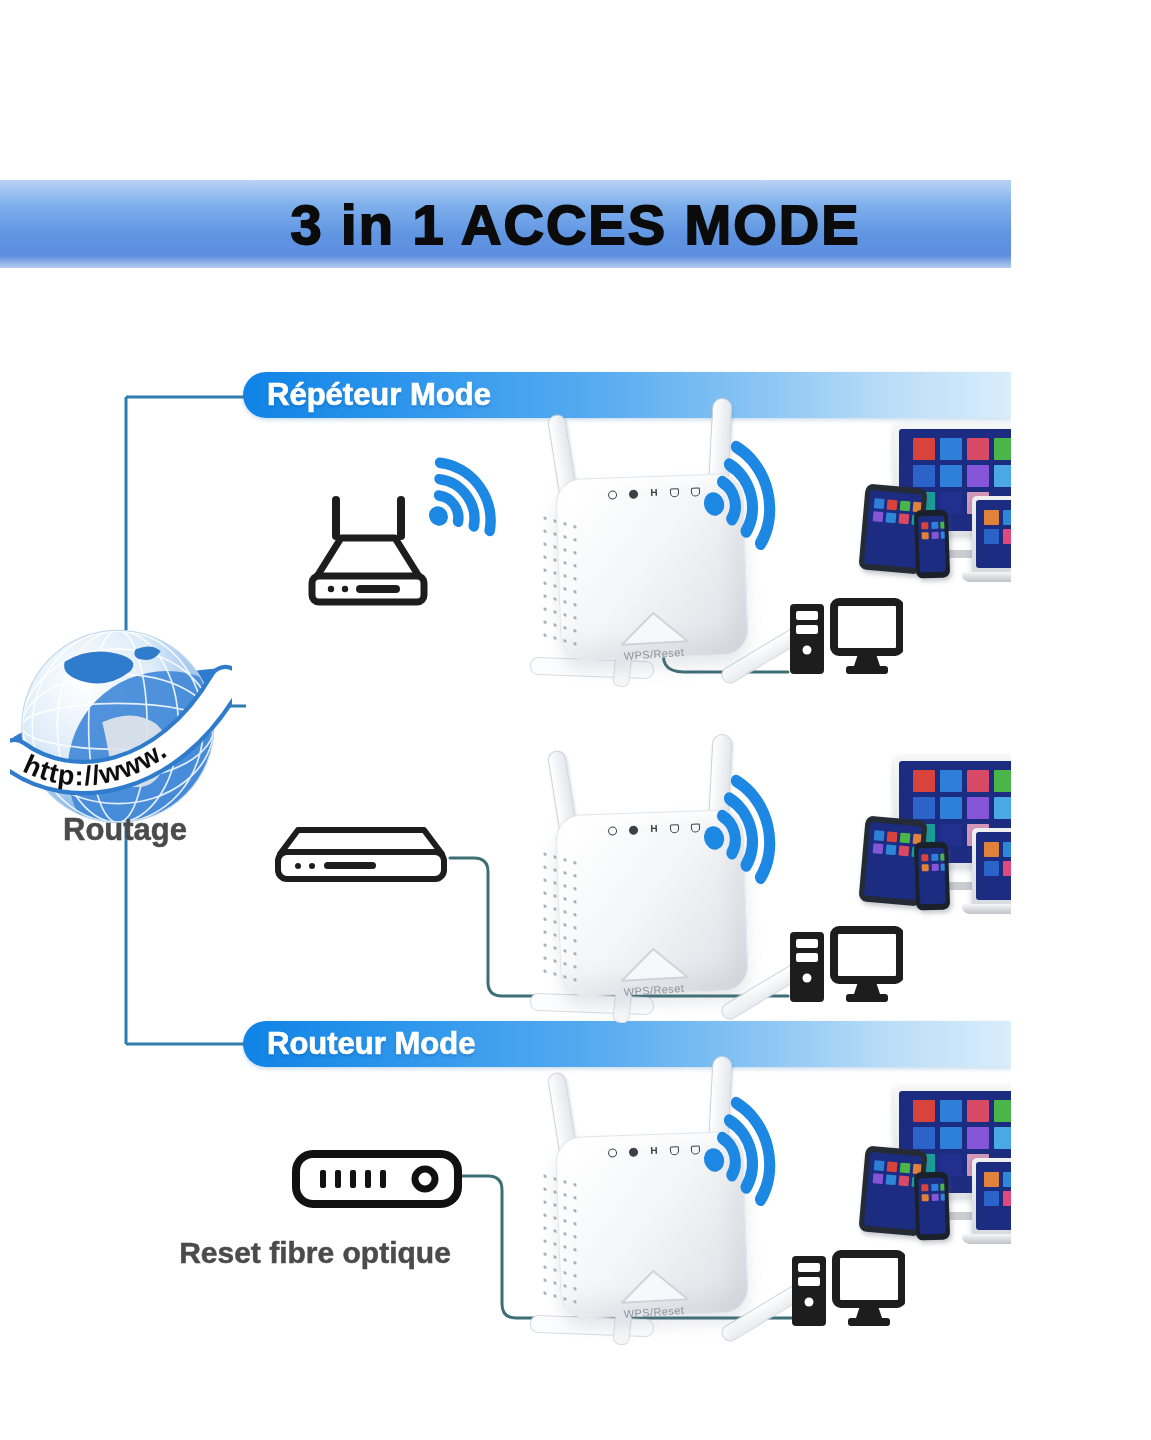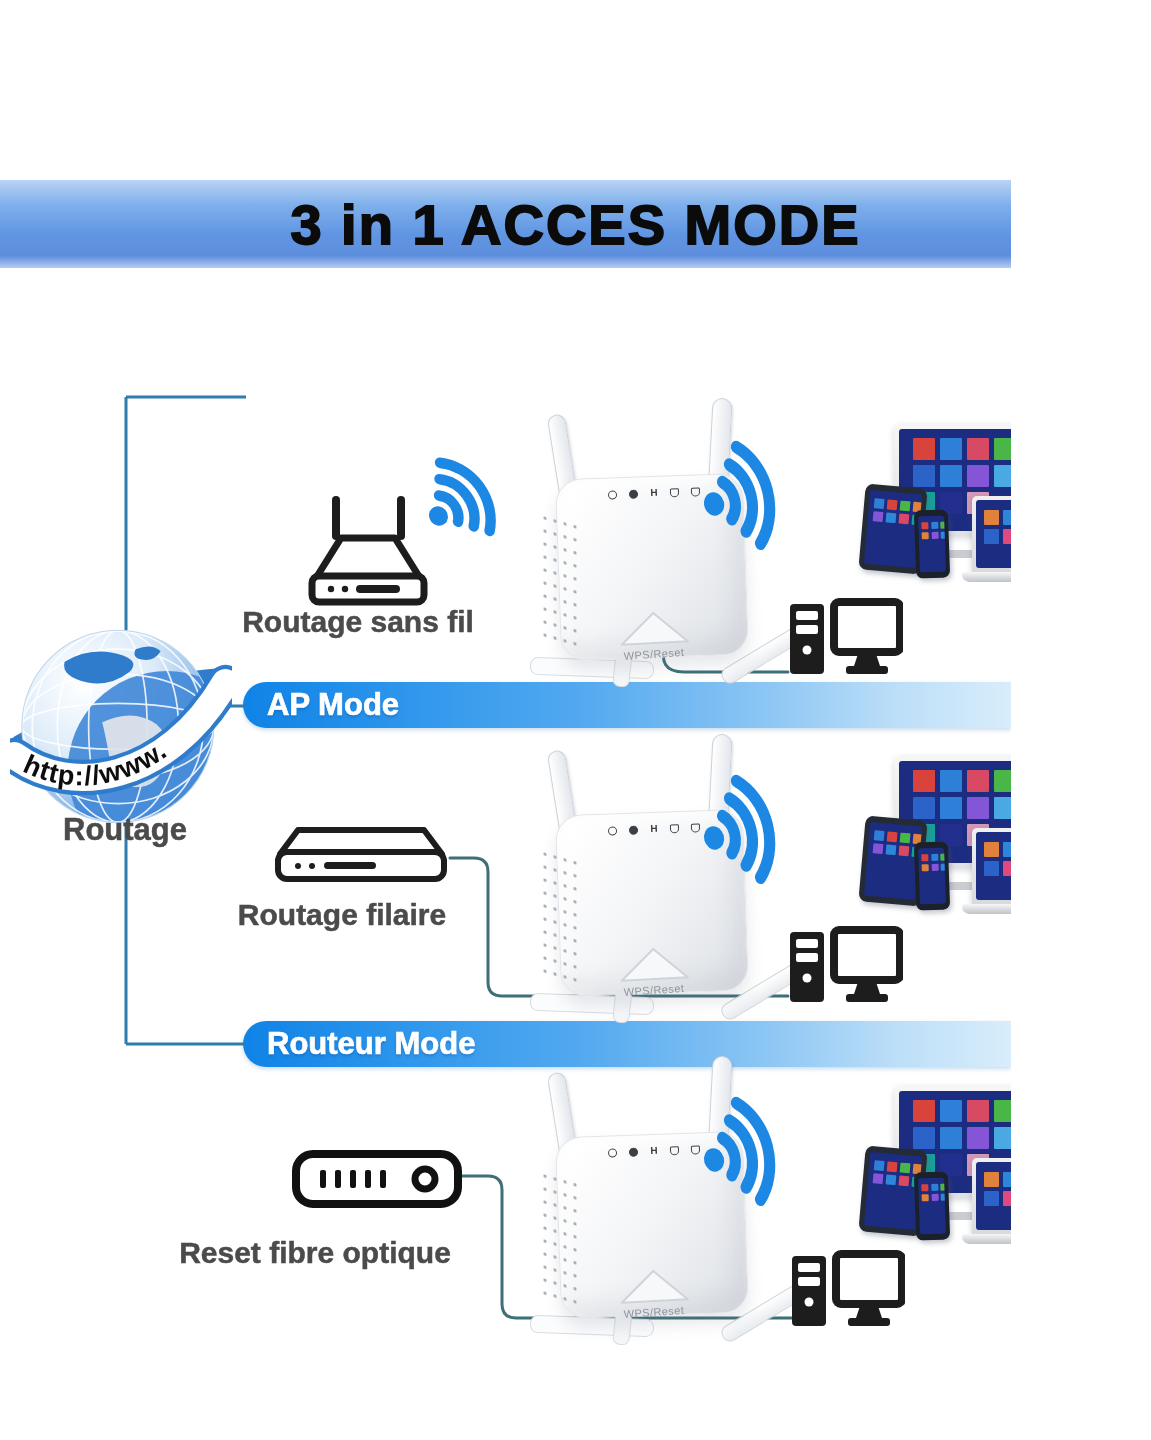--- a/index.html
+++ b/index.html
@@ -96,22 +96,22 @@
     <path d="M126,397 H246 M126,397 V1044 M126,1044 H246 M202,706 H246" fill="none" stroke="#2d7dae" stroke-width="3"></path>
     <path d="M666,642 Q656,672 684,672 H788" fill="none" stroke="#3d6f77" stroke-width="3" stroke-linecap="round"></path>
     <path d="M450,858 H474 Q488,858 488,872 V982 Q488,996 502,996 H788" fill="none" stroke="#3d6f77" stroke-width="3" stroke-linecap="round"></path>
     <path d="M462,1176 H488 Q502,1176 502,1190 V1304 Q502,1318 516,1318 H792" fill="none" stroke="#3d6f77" stroke-width="3" stroke-linecap="round"></path>
   </svg>
 
   <div class="title-banner">
     <div class="title-text">3 in 1 ACCES MODE</div>
   </div>
 
-  <div class="mode-banner" id="banner-2">
-    <div class="mode-label">AP Mode</div>
+  <div class="mode-banner" id="banner-1">
+    <div class="mode-label">Répéteur Mode</div>
   </div>
   <div class="mode-banner" id="banner-3">
     <div class="mode-label">Routeur Mode</div>
   </div>
 
   <div class="globe-wrap">
     <svg viewBox="0 0 212 205" width="222" height="214">
       <defs>
         <radialGradient id="gs" cx="32%" cy="28%" r="85%">
           <stop offset="0" stop-color="#ffffff"></stop>
@@ -160,21 +160,20 @@
     <circle cx="33" cy="97" r="3.2" fill="#1d1d1d"></circle>
         <circle cx="47" cy="97" r="3.2" fill="#1d1d1d"></circle>
     <rect x="58" y="93" width="44" height="8" rx="4" fill="#1d1d1d"></rect>
   </svg></div>
   <div class="wifi" style="left:420px;top:446px;width:92px;height:100px;transform:rotate(-36deg)"><svg viewBox="0 0 100 100" width="100%" height="100%" preserveAspectRatio="none">
     <circle cx="13" cy="50" r="10" fill="#1d87e4"></circle>
     <path d="M26.5,33.9 A21 21 0 0 1 26.5,66.1" fill="none" stroke="#1d87e4" stroke-width="11" stroke-linecap="round"></path>
     <path d="M37.4,20.9 A38 38 0 0 1 37.4,79.1" fill="none" stroke="#1d87e4" stroke-width="11" stroke-linecap="round"></path>
     <path d="M48.4,7.9 A55 55 0 0 1 48.4,92.1" fill="none" stroke="#1d87e4" stroke-width="11" stroke-linecap="round"></path>
   </svg></div>
-  <div class="src-label" style="left:208px;top:605px;width:300px">Routage sans fil</div>
   <div class="rp" style="left:526px;top:412px">
       <div class="rp-ant rp-ant-l"></div>
       <div class="rp-ant rp-ant-r"></div>
       <div class="rp-bracket"></div>
       <div class="rp-ant-br"></div>
       <div class="rp-foot"></div>
       <div class="rp-body"></div>
       <div class="rp-vents"></div>
       <div class="rp-leds">
         <span class="rp-led "></span>
@@ -260,21 +259,20 @@
     <rect x="58" y="68" width="42" height="8" rx="3" fill="#1d1d1d"></rect>
   </svg></div>
 
   <div class="icon-abs" style="left:272px;top:824px;width:178px;height:64px"><svg viewBox="0 0 178 64" width="100%" height="100%">
     <path d="M26 6 H152 L170 30 H8 Z" fill="#ffffff" stroke="#1d1d1d" stroke-width="6" stroke-linejoin="round"></path>
     <rect x="6" y="28" width="166" height="27" rx="9" fill="#ffffff" stroke="#1d1d1d" stroke-width="6"></rect>
     <circle cx="26" cy="42" r="3" fill="#1d1d1d"></circle>
         <circle cx="40" cy="42" r="3" fill="#1d1d1d"></circle>
     <rect x="52" y="38" width="52" height="7" rx="3.5" fill="#1d1d1d"></rect>
   </svg></div>
-  <div class="src-label" style="left:192px;top:898px;width:300px">Routage filaire</div>
   <div class="rp" style="left:526px;top:748px">
       <div class="rp-ant rp-ant-l"></div>
       <div class="rp-ant rp-ant-r"></div>
       <div class="rp-bracket"></div>
       <div class="rp-ant-br"></div>
       <div class="rp-foot"></div>
       <div class="rp-body"></div>
       <div class="rp-vents"></div>
       <div class="rp-leds">
         <span class="rp-led "></span>

